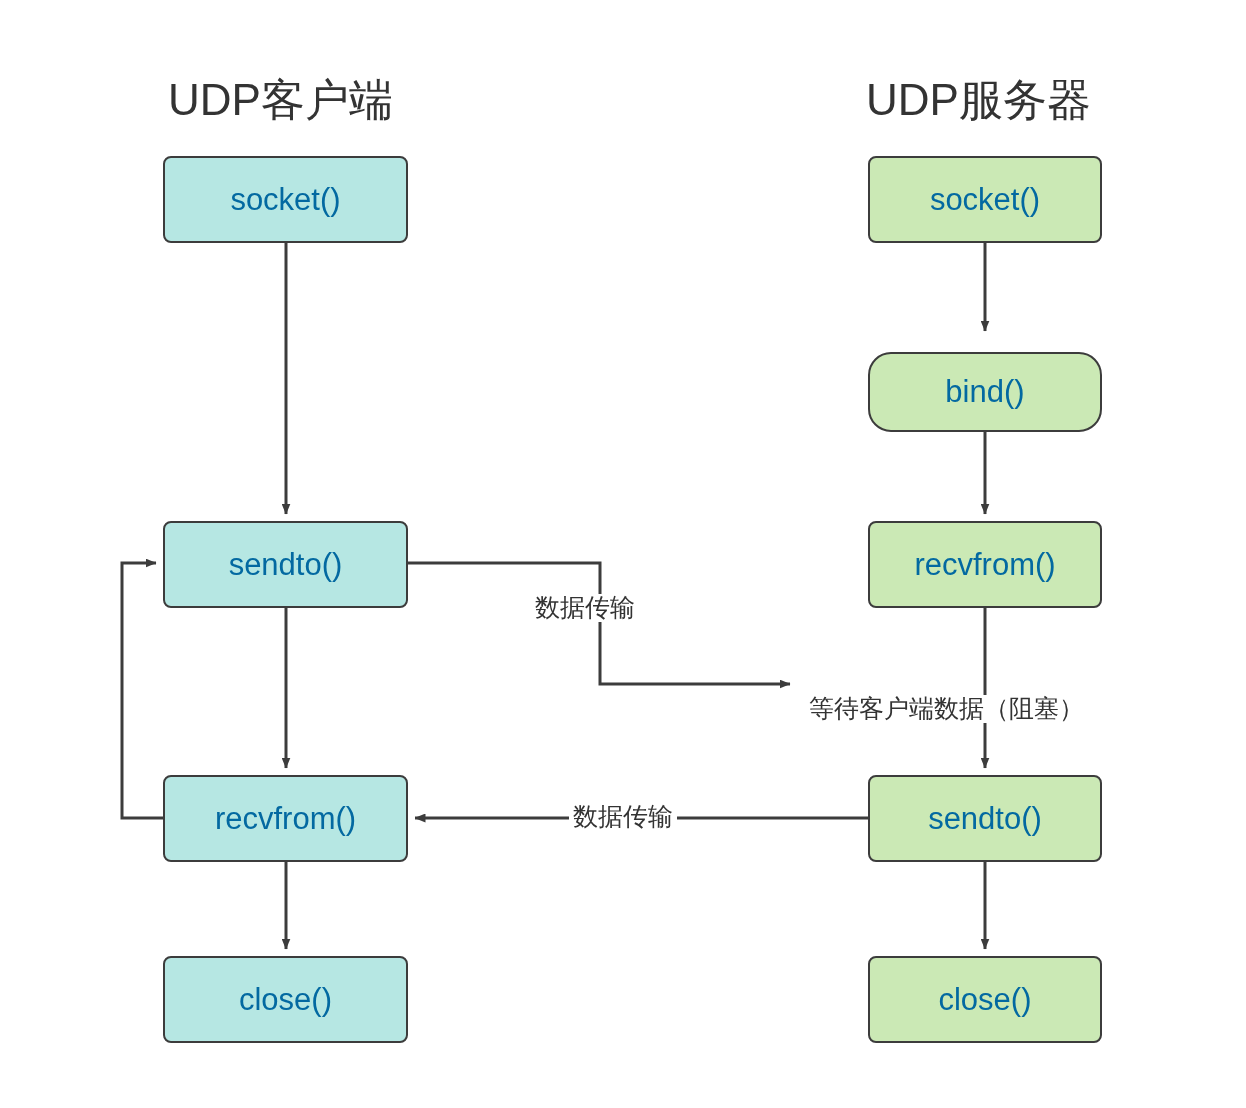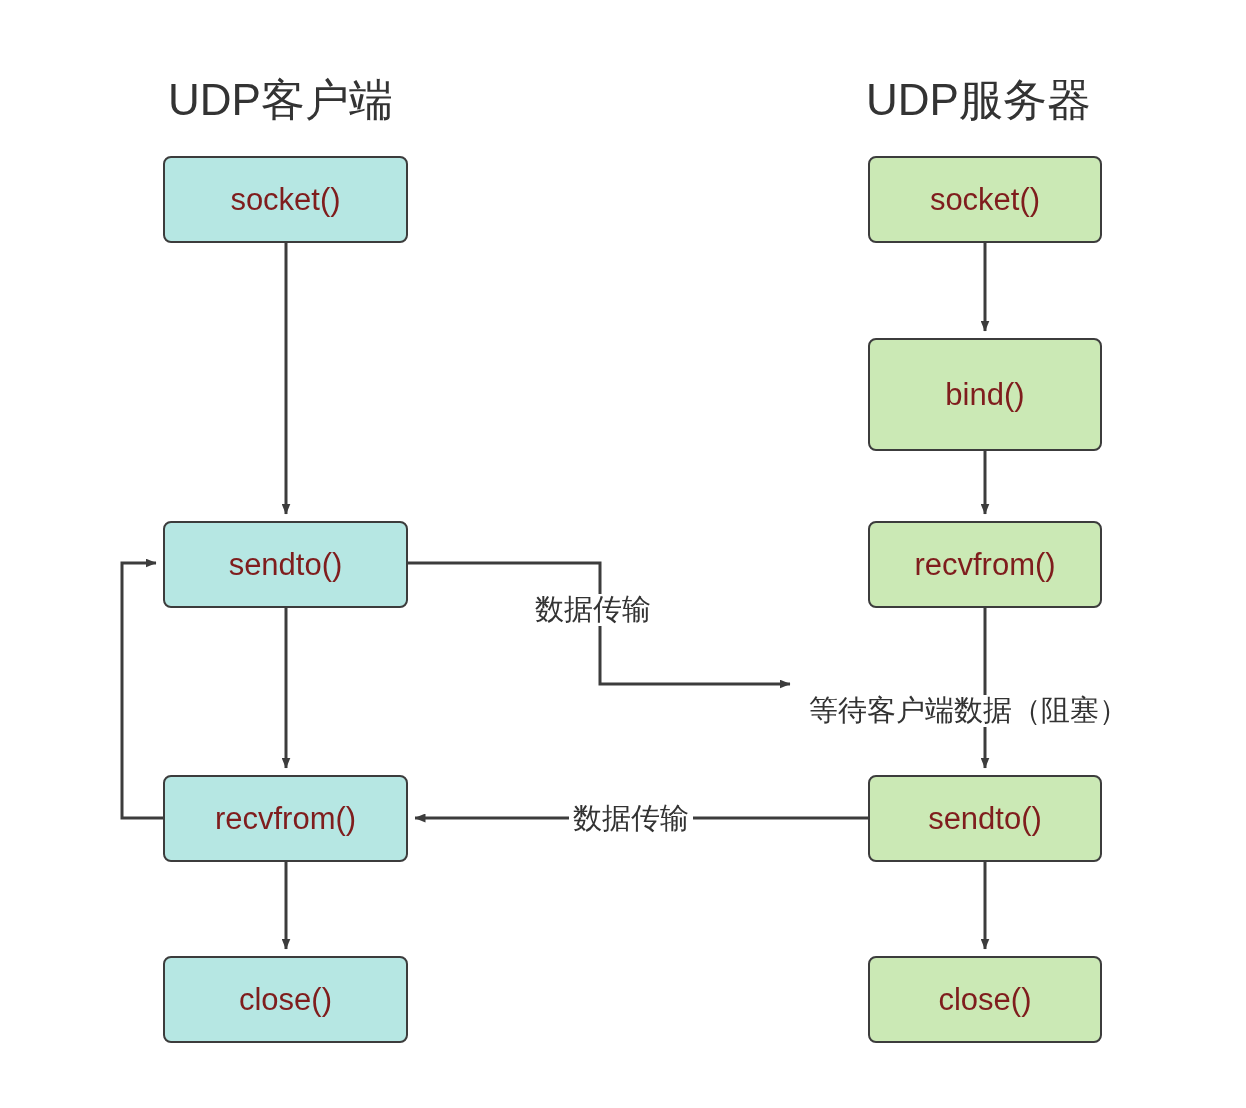--- a/index.html
+++ b/index.html
@@ -37,33 +37,33 @@
   }
   .node {
     position: absolute;
     box-sizing: border-box;
     border: 2px solid #3c3c3c;
     border-radius: 8px;
     display: flex;
     align-items: center;
     justify-content: center;
     font-size: 31px;
-    color: #7f1d1d;
+    color: #0369a1;
     white-space: nowrap;
     z-index: 2;
   }
   .node.client {
     background: #b6e7e3;
   }
   .node.server {
     background: #cbe9b5;
   }
   .edge-label {
     position: absolute;
-    font-size: 29px;
+    font-size: 25px;
     color: #333333;
     white-space: nowrap;
     background: #ffffff;
     padding: 0 4px;
     z-index: 3;
     line-height: 1.1;
   }
 </style>
 </head>
 <body>
@@ -108,21 +108,21 @@
   <div class="node client" style="left:163px; top:156px; width:245px; height:87px;">socket()</div>
 
   <div class="node client" style="left:163px; top:521px; width:245px; height:87px;">sendto()</div>
 
   <div class="node client" style="left:163px; top:775px; width:245px; height:87px;">recvfrom()</div>
 
   <div class="node client" style="left:163px; top:956px; width:245px; height:87px;">close()</div>
 
   <div class="node server" style="left:868px; top:156px; width:234px; height:87px;">socket()</div>
 
-  <div class="node server" style="left:868px; top:338px; width:234px; height:113px;">bind()</div>
+  <div class="node server" style="left:868px; top:352px; width:234px; height:80px;border-radius:23px;">bind()</div>
 
   <div class="node server" style="left:868px; top:521px; width:234px; height:87px;">recvfrom()</div>
 
   <div class="node server" style="left:868px; top:775px; width:234px; height:87px;">sendto()</div>
 
   <div class="node server" style="left:868px; top:956px; width:234px; height:87px;">close()</div>
 
   <div class="edge-label" style="left:531px; top:594px;">数据传输</div>
 
   <div class="edge-label" style="left:569px; top:803px;">数据传输</div>

